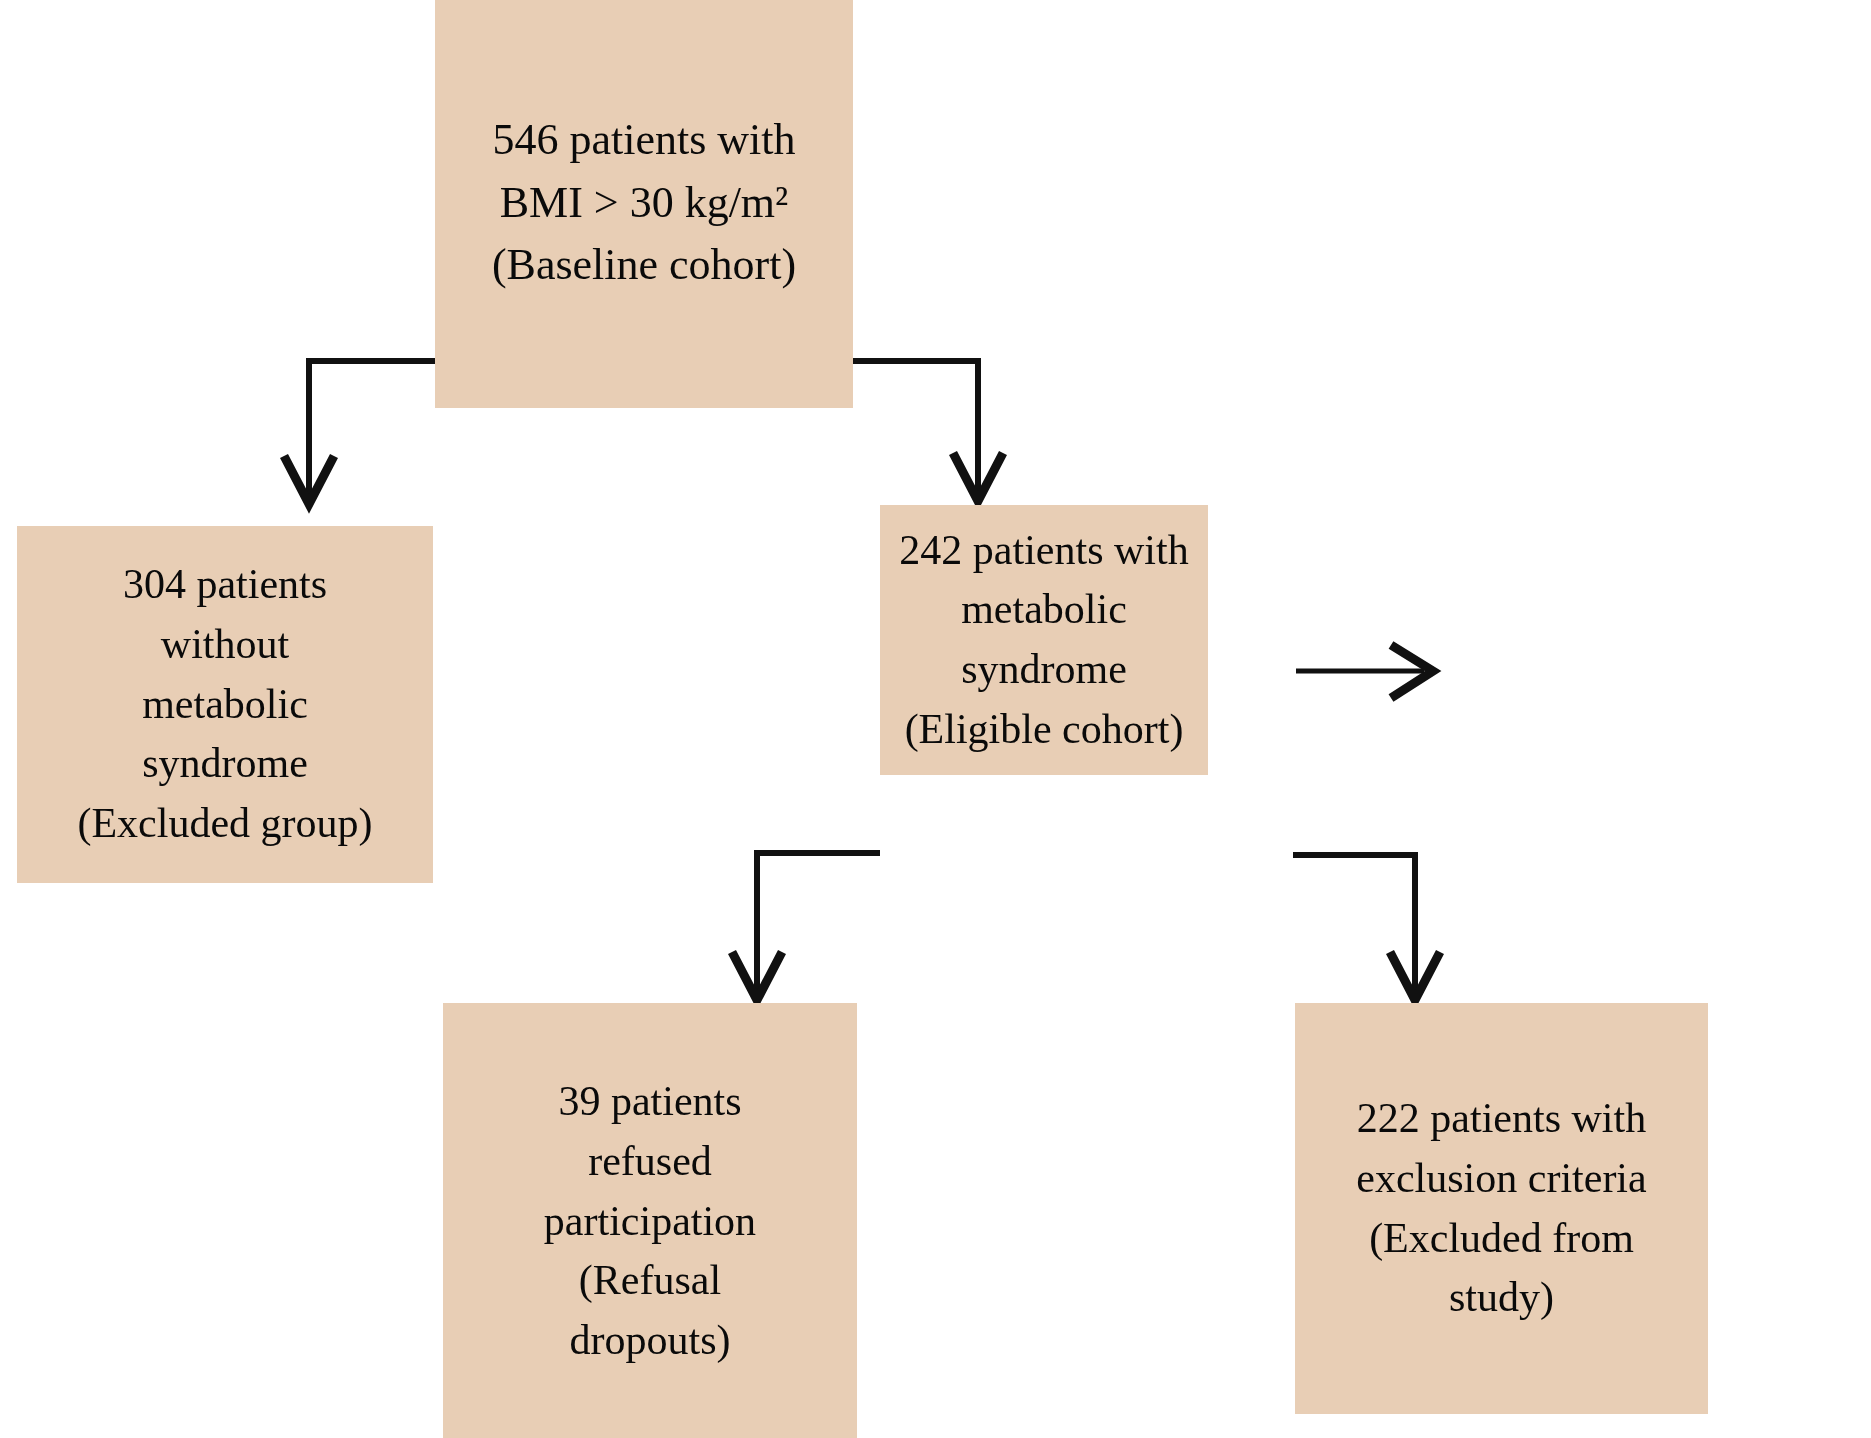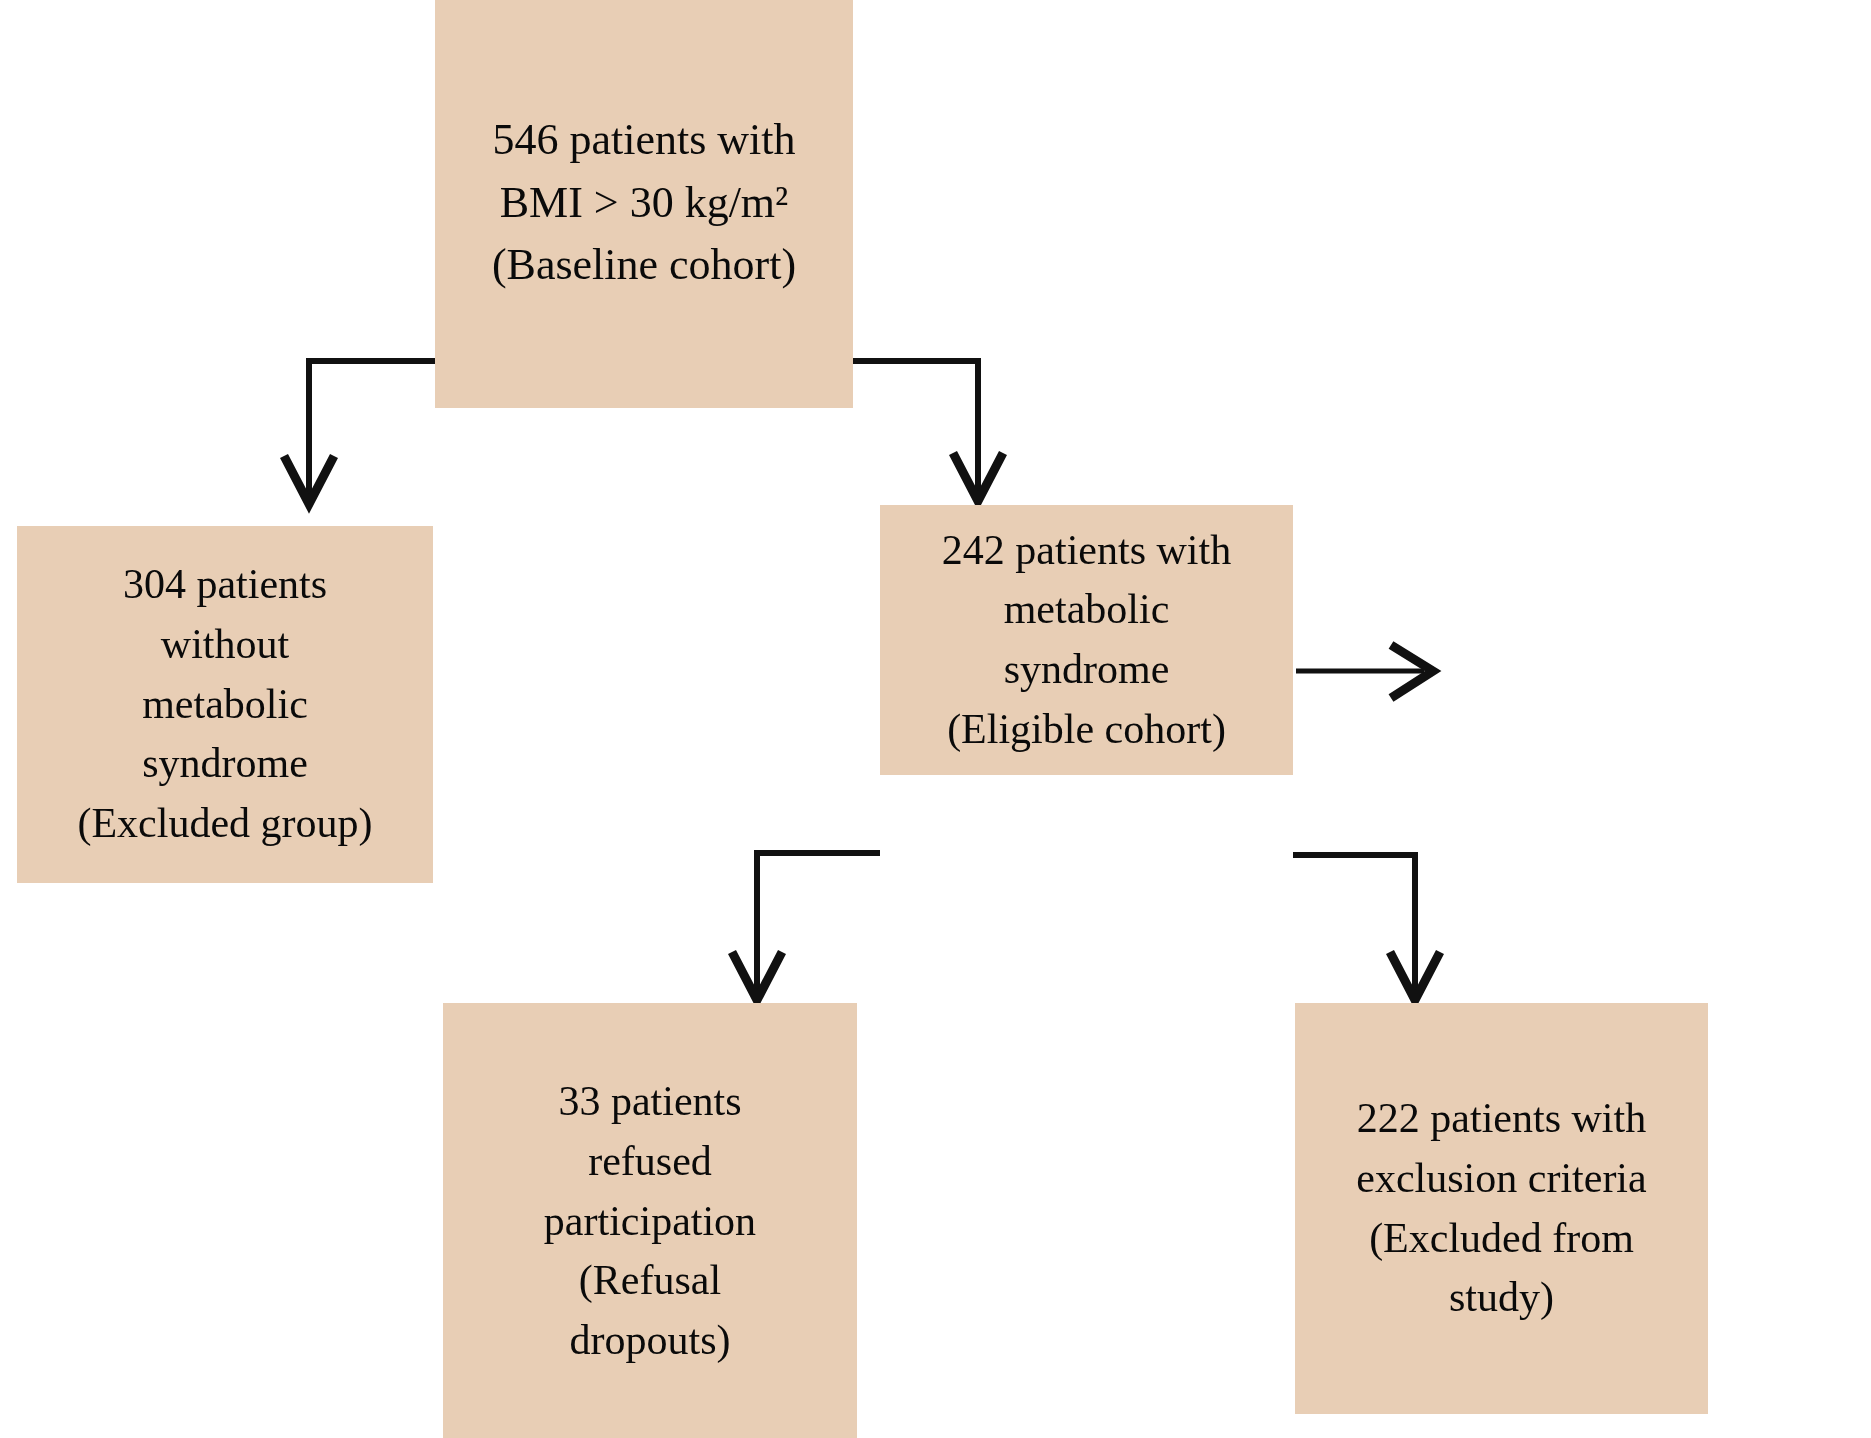--- a/index.html
+++ b/index.html
@@ -28,21 +28,21 @@
     text-align: center;
     font-size: 42px;
     line-height: 1.42;
     color: #0a0a0a;
     white-space: pre-line;
     padding: 0 6px;
   }
   #box-baseline      { left: 435px;  top: -2px;    width: 418px; height: 410px; }
   #box-baseline .node-label { font-size: 44px; }
   #box-excluded      { left: 17px;   top: 507px;   width: 416px; height: 357px; margin-top: 19px; }
-  #box-eligible      { left: 880px;  top: 505px;   width: 413px; height: 270px; }
+  #box-eligible      { left: 880px;  top: 505px;   width: 328px; height: 270px; }
   #box-included      { left: 1438px; top: 350px;   width: 413px; height: 272px; }
   #box-refused       { left: 443px;  top: 1003px;  width: 414px; height: 437px; }
   #box-exclusion     { left: 1295px; top: 1003px;  width: 413px; height: 411px; }
 
   
   #edges {
     position: absolute;
     left: 0; top: 0;
     width: 1871px;
     height: 1438px;
@@ -101,21 +101,21 @@
 
   <div class="node" id="box-eligible">
     <div class="node-label">242 patients with
 metabolic
 syndrome
 (Eligible cohort)</div>
   </div>
 
 
   <div class="node" id="box-refused">
-    <div class="node-label">33 patients
+    <div class="node-label">39 patients
 refused
 participation
 (Refusal
 dropouts)</div>
   </div>
 
   <div class="node" id="box-exclusion">
     <div class="node-label">222 patients with
 exclusion criteria
 (Excluded from

